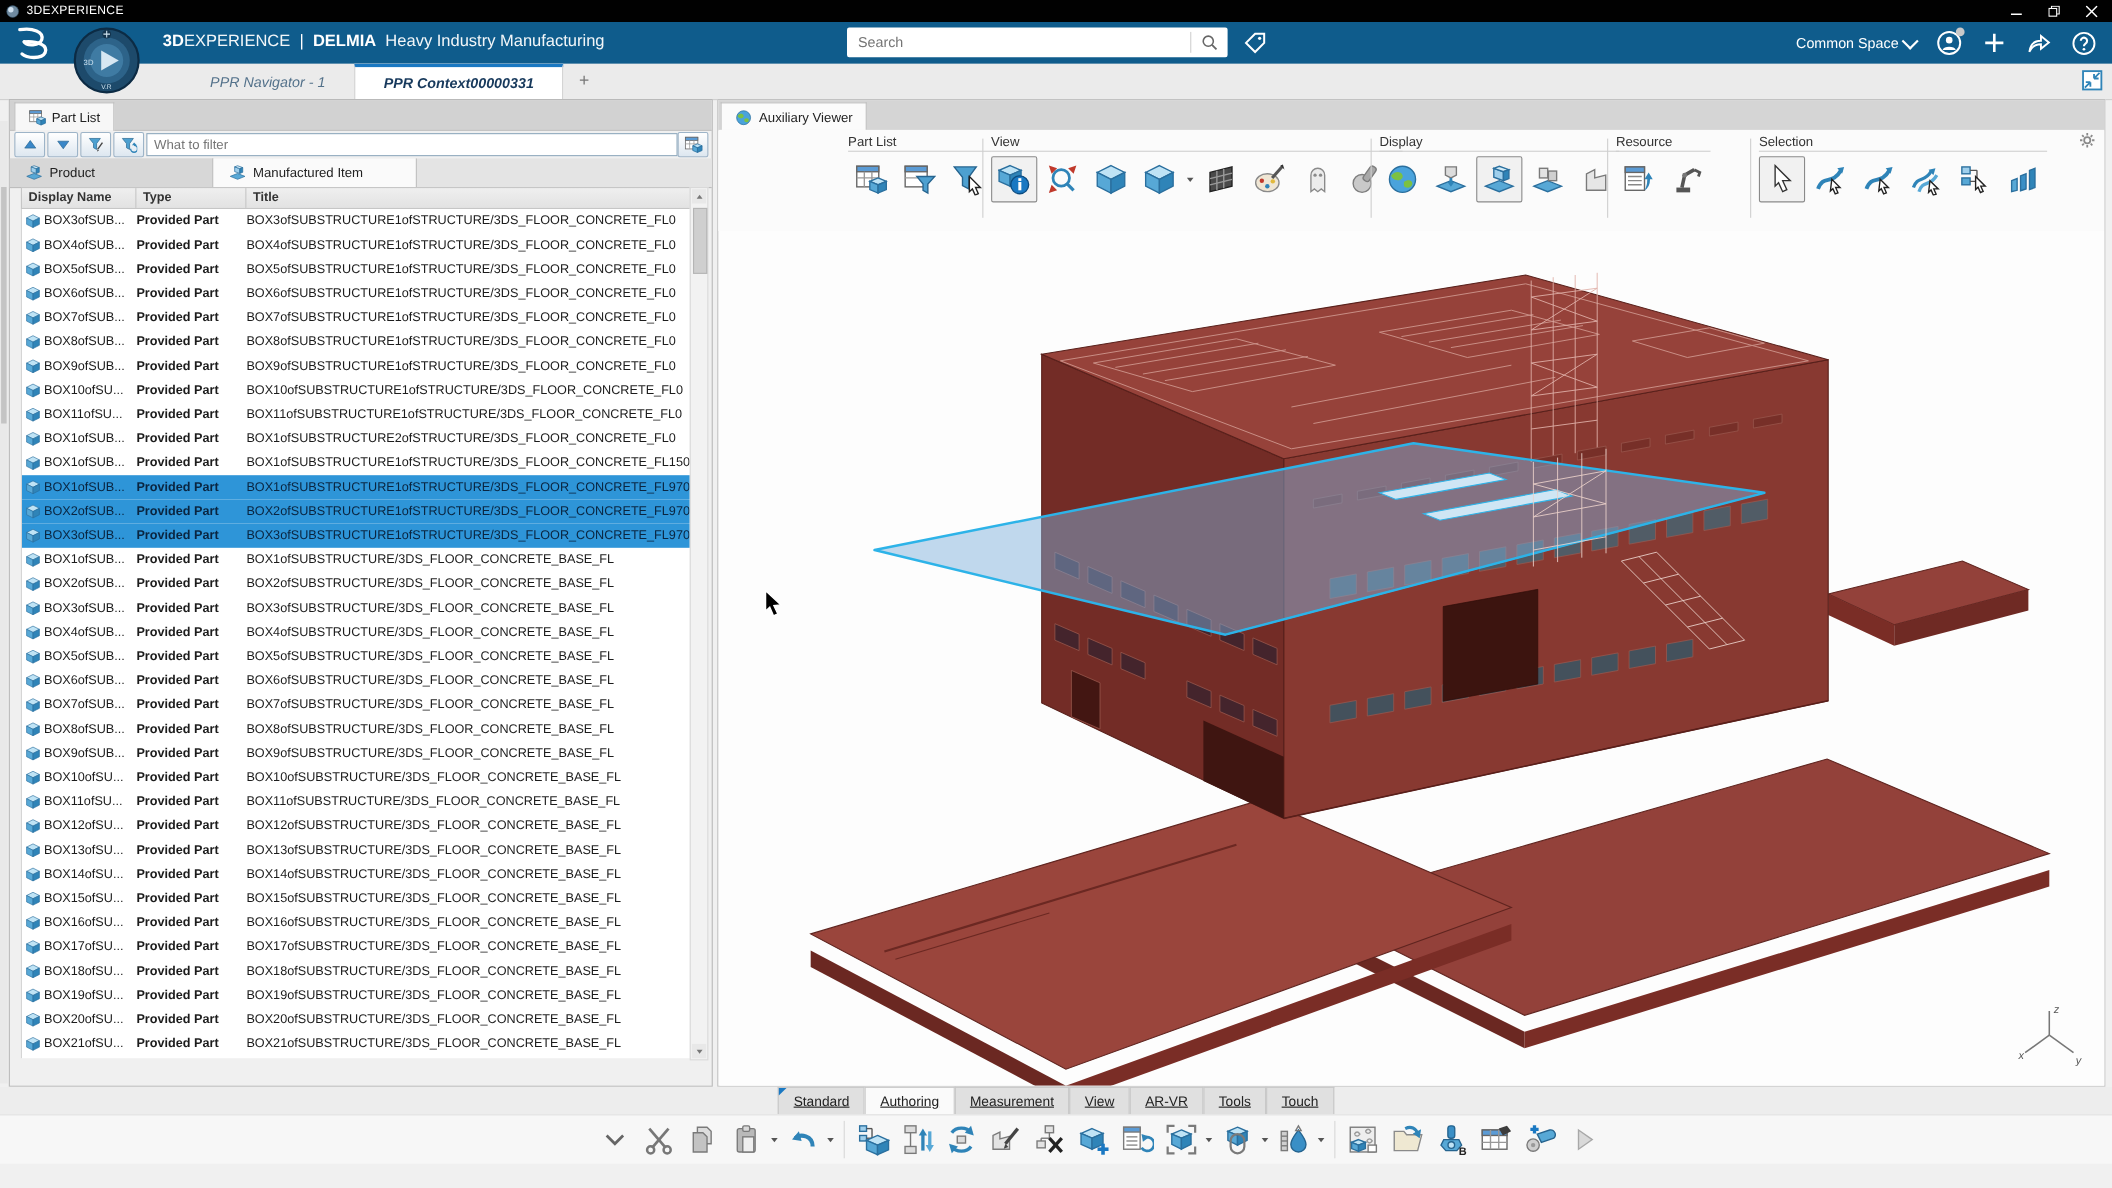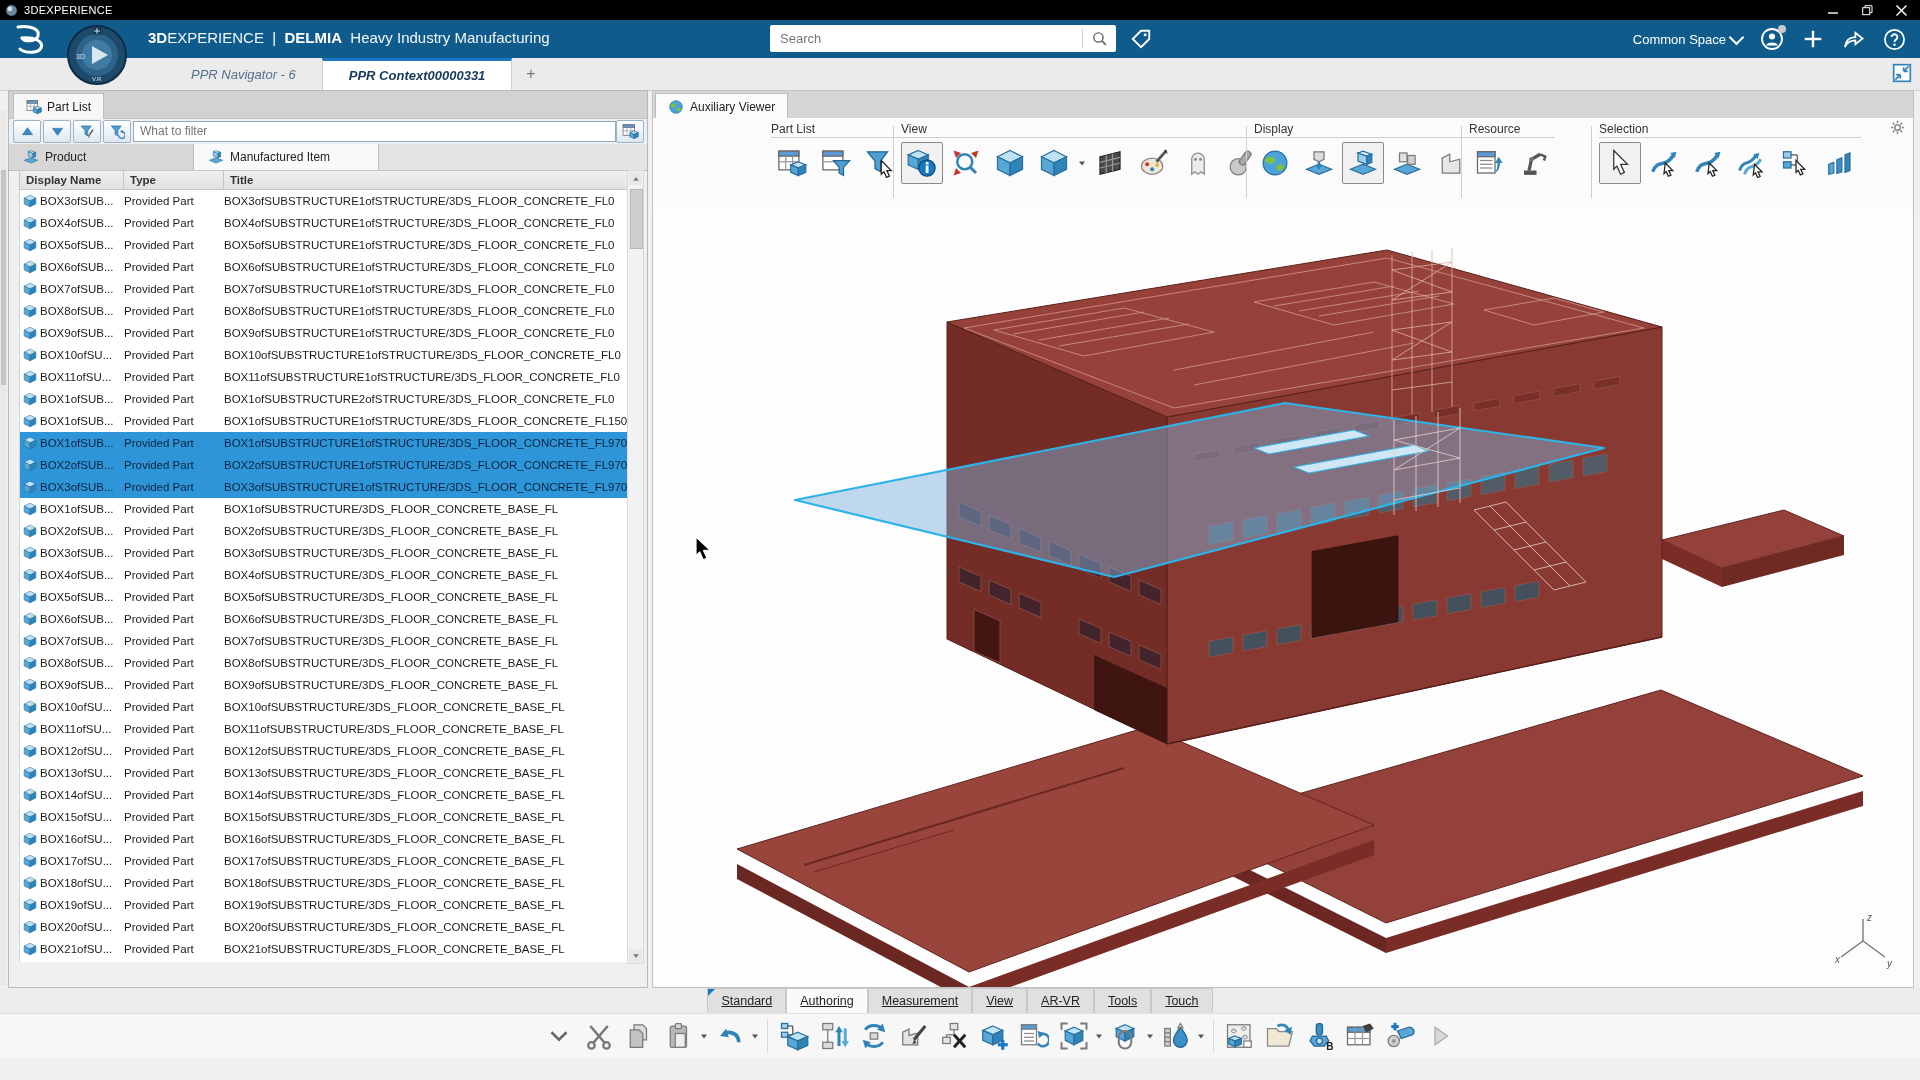--- a/index.html
+++ b/index.html
@@ -56,21 +56,21 @@
   .vtab.active{background:#fafafa;}
   .pl-header{position:absolute;left:10px;top:79px;width:610px;height:20px;background:linear-gradient(#efefef,#e2e2e2);
     border:1px solid #c6c6c6;box-sizing:border-box;display:flex;font-size:11.5px;color:#333;font-weight:bold;}
   .hcell{display:flex;align-items:center;padding-left:6px;border-right:1px solid #c6c6c6;box-sizing:border-box;}
   .pl-rows{position:absolute;left:10px;top:99px;width:610px;height:772px;background:#fff;overflow:hidden;
     border-left:1px solid #d5d5d5;border-right:1px solid #d5d5d5;}
   .plrow{display:flex;align-items:center;height:22px;font-size:11.5px;color:#1c1c1c;white-space:nowrap;}
   .plrow.sel{background:#2e95d8;color:#0a2540;}
   .c-icon{width:20px;display:flex;justify-content:center;flex:none;}
   .c-name{width:84px;flex:none;overflow:hidden;}
-  .c-type{width:100px;flex:none;}
+  .c-type{width:100px;flex:none;font-weight:bold;}
   .c-title{flex:1;overflow:hidden;}
   .pl-vscroll{position:absolute;right:3px;top:79px;width:17px;height:794px;background:#f2f2f2;border:1px solid #d9d9d9;box-sizing:border-box;}
   .scroll-arrow{position:absolute;left:1px;width:13px;height:13px;background:#e8e8e8;display:flex;align-items:center;justify-content:center;}
   .pl-thumb{position:absolute;left:2px;top:18px;width:11px;height:58px;background:#cfcfcf;border:1px solid #b5b5b5;}
   .win-lscroll{left:0;top:110px;width:7px;height:875px;background:#e9e9e9;}
   .win-lthumb{left:1px;top:60px;width:5px;height:215px;background:#c4c4c4;position:absolute;}
 
   
   .right-panel{left:652px;top:90px;width:1262px;height:898px;background:#fbfbfb;border:1px solid #c2c2c2;box-sizing:border-box;}
   .av-tabrow{position:absolute;left:0;top:0;width:100%;height:27px;background:#d5d5d5;border-bottom:1px solid #c2c2c2;}
@@ -523,21 +523,21 @@
           <use href="#i-share"></use>
         </svg>
       <svg class="ic" width="23" height="23" viewBox="0 0 24 24">
           <use href="#i-question"></use>
         </svg>
     </div>
   </div>
 
   <div class="abs tabstrip">
     <div class="wtabs">
-        <div class="wtab">PPR Navigator - 6</div>
+        <div class="wtab">PPR Navigator - 1</div>
         <div class="wtab active">PPR Context00000331</div>
         <div class="wtab-add">+</div>
       </div>
     <span class="abs" style="right:8px;top:5px">
       <svg class="ic" width="20" height="20" viewBox="0 0 24 24">
           <use href="#i-collapse"></use>
         </svg>
     </span>
   </div>
 

